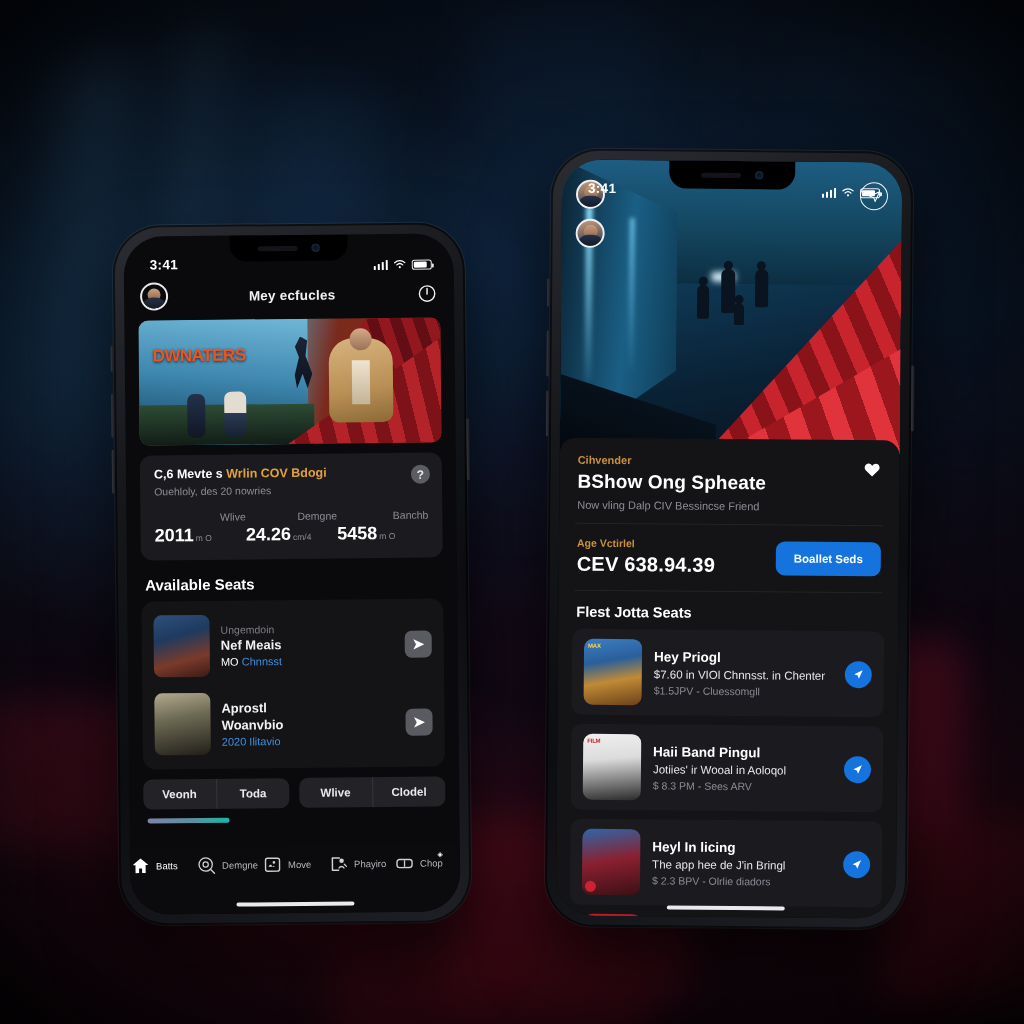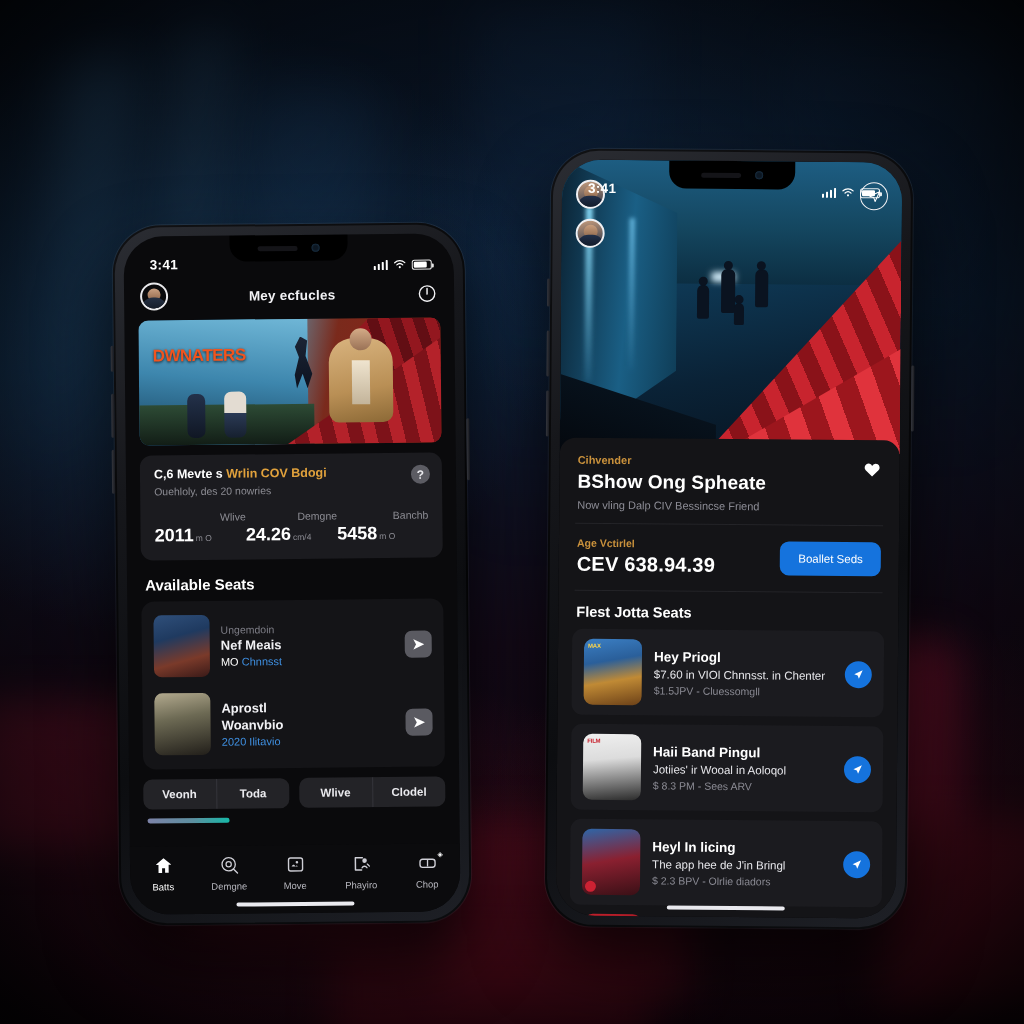--- a/index.html
+++ b/index.html
@@ -131,21 +131,21 @@
   .segrow{ display:flex; gap:10px; margin:10px 14px 0;}
   .seg{ flex:1; display:flex; background:#232327; border-radius:9px; overflow:hidden;}
   .seg > div{ flex:1; text-align:center; padding:9px 0; font-size:11.5px; font-weight:600; color:#eaeaee;}
   .seg > div + div{ border-left:1px solid #35353b;}
 
   .progress{ margin:9px 0 0 18px; width:82px; height:5px; border-radius:3px;
     background:linear-gradient(90deg,#7d83a8 0%,#5d8fa0 55%,#17b8a8 100%);}
 
   .tabbar{ position:absolute; left:0; right:0; bottom:0; height:68px; background:#0b0b0d;
     display:flex; align-items:flex-start; padding-top:9px;}
-  .tab{ flex:1; display:flex; flex-direction:column; align-items:center; gap:5px; position:relative;}
+  .tab{ flex:1; display:flex; flex-direction:row; align-items:center; gap:5px; position:relative;}
   .tab svg{ width:21px; height:21px; display:block;}
   .tab span{ font-size:9.5px; color:#b6b6bd;}
   .tab.active span{ color:#fff;}
   .tab .dot{ position:absolute; right:26%; top:-2px; font-size:7px; color:#fff;}
   .homebar{ position:absolute; left:50%; transform:translateX(-50%); bottom:7px; width:118px; height:4.5px;
     background:#e9e9ee; border-radius:3px; z-index:45;}
 
   
   #phoneRight{ left:548px; top:150px; width:362px; height:778px; transform:rotate(.5deg);}
   #phoneRight .notch{ width:126px; height:28px;}
@@ -192,21 +192,21 @@
     height:calc(100% + 14px); padding-top:2px;}
   .rblk{ padding:14px 18px 12px; position:relative;}
   .r-kicker{ font-size:11px; color:#c9913c; font-weight:600;}
   .r-title{ font-size:19px; font-weight:700; color:#fff; margin-top:5px; letter-spacing:.1px;}
   .r-sub{ font-size:11px; color:#8d8d96; margin-top:6px;}
   .heart{ position:absolute; right:18px; top:18px; width:19px; height:19px;}
   .divider{ height:1px; background:#242428; margin:0 16px;}
   .r-price-row{ display:flex; align-items:center; justify-content:space-between; padding:13px 18px 14px;}
   .r-price-k{ font-size:10.5px; color:#c9913c; font-weight:600;}
   .r-price-v{ font-size:20px; font-weight:700; color:#fff; margin-top:4px; letter-spacing:.2px;}
-  .r-cta{ background:#1573dd; color:#fff; font-size:11.5px; font-weight:400; padding:11px 18px; border-radius:9px; white-space:nowrap;}
+  .r-cta{ background:#1573dd; color:#fff; font-size:11.5px; font-weight:700; padding:11px 18px; border-radius:9px; white-space:nowrap;}
   .r-section{ font-size:14.5px; font-weight:700; color:#fff; padding:13px 18px 9px;}
   .r-list{ padding:0 14px;}
   .r-row{ display:flex; align-items:center; gap:12px; background:#1b1b1f; border-radius:11px; padding:10px 12px; margin-bottom:9px;}
   .r-poster{ width:58px; height:66px; border-radius:9px; flex:0 0 auto; overflow:hidden; position:relative;}
   .rp1{ background:linear-gradient(170deg,#3b7fc4 0%,#2a5f9a 34%,#c08a35 62%,#6c4118 100%);}
   .rp2{ background:linear-gradient(175deg,#efefef 0%,#dcdcdc 38%,#2c2c2c 100%);}
   .rp3{ background:linear-gradient(170deg,#2e66a8 0%,#8a2030 48%,#3a1016 100%);}
   .rp4{ background:linear-gradient(170deg,#c2202c,#7c0f18);}
   .r-poster .tag{ position:absolute; left:4px; top:4px; font-size:6px; font-weight:900; color:#ffd64a; letter-spacing:-.2px;}
   .r-poster .badge{ position:absolute; left:3px; bottom:3px; width:11px; height:11px; border-radius:50%; background:#cc2233;}

